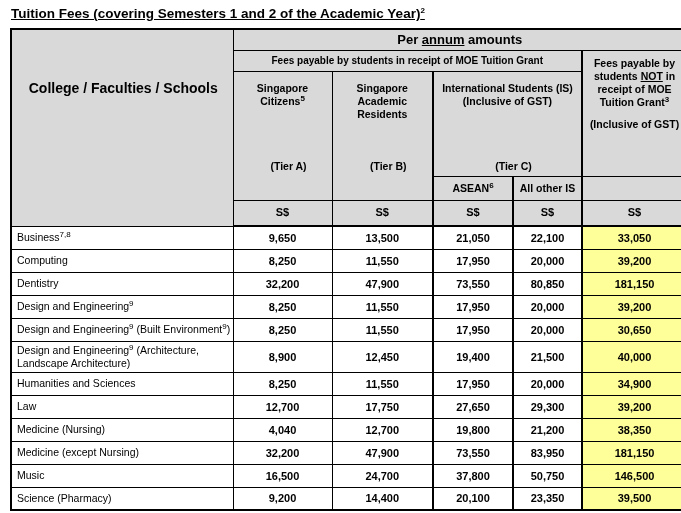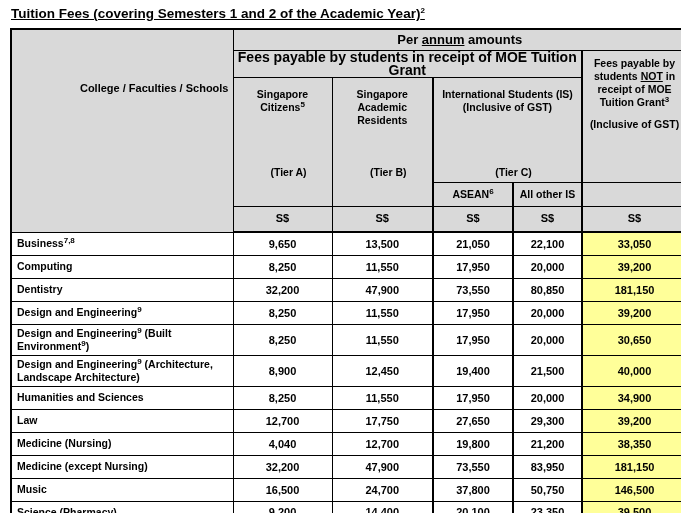--- a/index.html
+++ b/index.html
@@ -15,35 +15,35 @@
   th{background:var(--header-bg,#D9D9D9);font-weight:bold;font-size:10.5px;
     text-align:center;vertical-align:middle;line-height:13px;}
   td{background:#fff;font-size:11px;vertical-align:middle;}
 
   col.c-label{width:222px;} col.c-a{width:99px;} col.c-b{width:101px;}
   col.c-asean{width:80px;} col.c-other{width:69px;} col.c-ng{width:105px;}
 
   tr.hA{height:21px;} tr.hB{height:21px;} tr.hC{height:105px;}
   tr.hD{height:24px;} tr.hE{height:26px;} tr.drow{height:23px;}
 
-  th.college{ text-align:right;vertical-align:top;padding:52px 4px 0 6px;
-    font-size:11px;}
+  th.college{ text-align:center;vertical-align:top;padding:52px 4px 0 6px;
+    font-size:14px;}
   th.perannum{font-size:13px;}
-  th.grant-group{font-size:14px;margin-top:29px;}
+  th.grant-group{font-size:10px;margin-top:29px;}
   th.tier-cell{position:relative;vertical-align:top;padding-top:10px;}
   .tier-abs{position:absolute;top:88px;left:12px;right:0;text-align:center;}
   th.no-grant{vertical-align:top;padding-top:6px;}
   th.no-grant .gap{margin-top:9px;}
   .nowrap{white-space:nowrap;}
   th.scell{font-size:11px;}
   tr.hE th{border-bottom-width:2px;}
 
   .bl2{border-left-width:2px !important;}
 
-  td.lbl{text-align:left;font-weight:bold;font-size:10.5px;
+  td.lbl{text-align:left;font-weight:normal;font-size:10.5px;
     padding:2px 2px 2px 5px;white-space:pre-line;line-height:13px;}
   td.num{text-align:center;font-weight:bold;}
   td.hl{background:var(--highlight-bg,#FFFF99);}
 </style>
 </head>
 <body>
 
 <div class="page">
 
   <div class="title">Tuition Fees (covering Semesters 1 and 2 of the Academic Year)<sup>2</sup></div>

